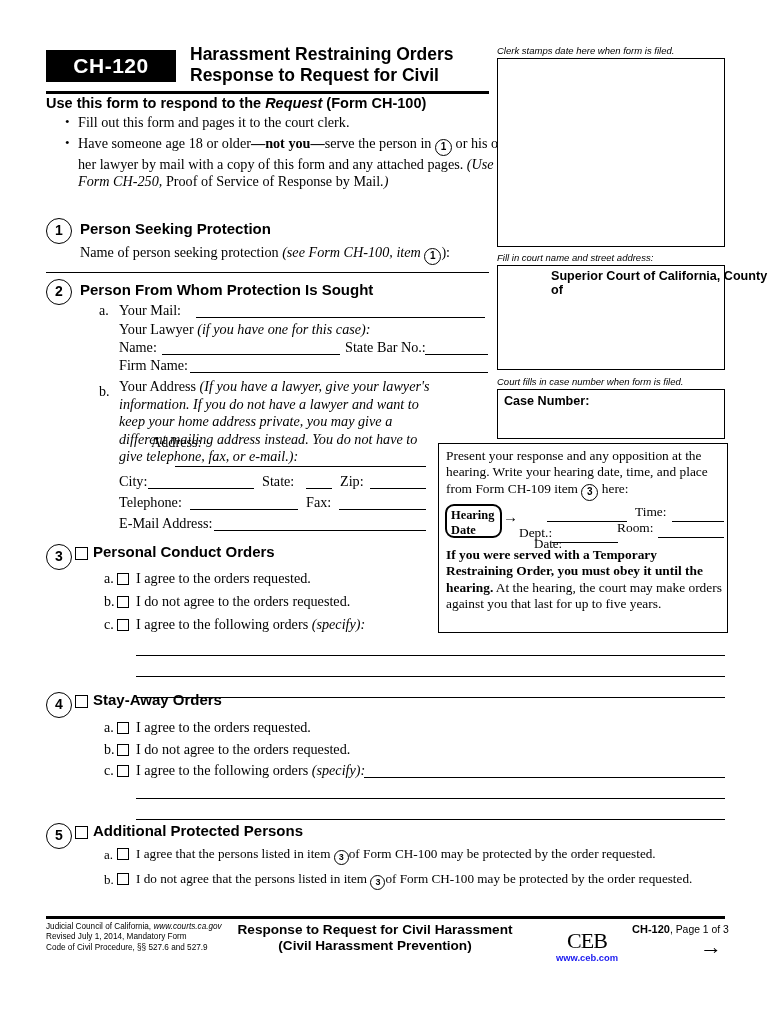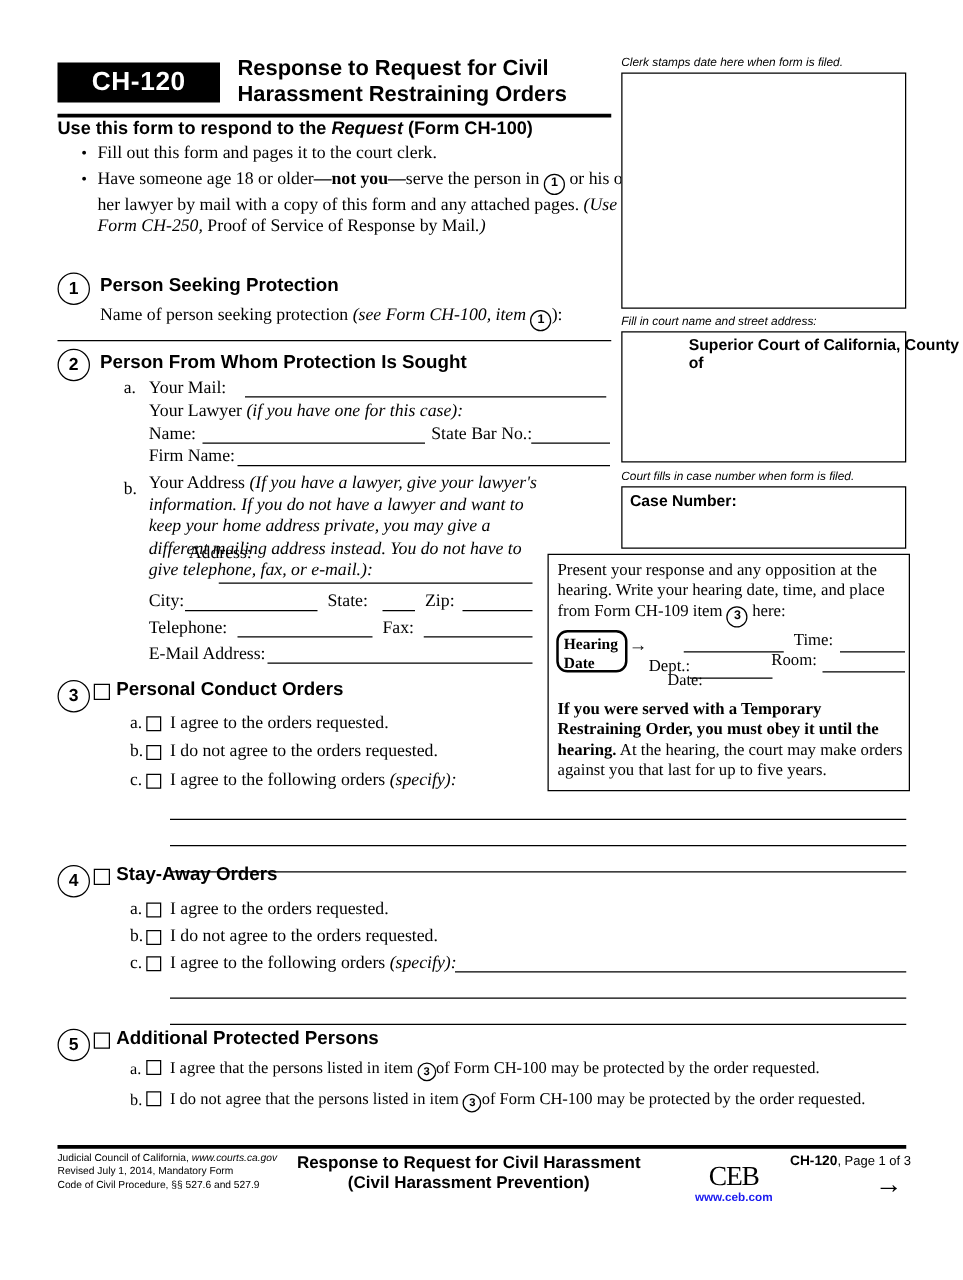--- a/index.html
+++ b/index.html
@@ -199,21 +199,20 @@
     font-size: 15px;
     font-weight: bold;
     line-height: 1;
   }
   #hearing-warn {
     position: absolute;
     left: 7px; top: 103px;
     width: 278px;
     font-size: 13.4px;
     line-height: 16.4px;
-    margin-top: 12px;
   }
 
   
   #footer-rule {
     position: absolute;
     left: 46px; top: 916px;
     width: 679px; height: 2.5px;
     background: #000;
   }
   #footer-left {
@@ -267,22 +266,22 @@
   }
 </style>
 </head>
 <body>
 
 <div class="page">
 
   <div id="formnum-badge">CH-120</div>
 
   <div id="header-title">
+    <div>Harassment Restraining Orders</div>
     <div>Response to Request for Civil</div>
-    <div>Harassment Restraining Orders</div>
   </div>
 
   <div id="header-rule"></div>
 
   <div id="use-this-form">
     <span>Use this form to respond to the </span><span class="ital">Request</span><span> (Form CH-100)</span>
   </div>
 
   <ul class="bullets">
     <li>

